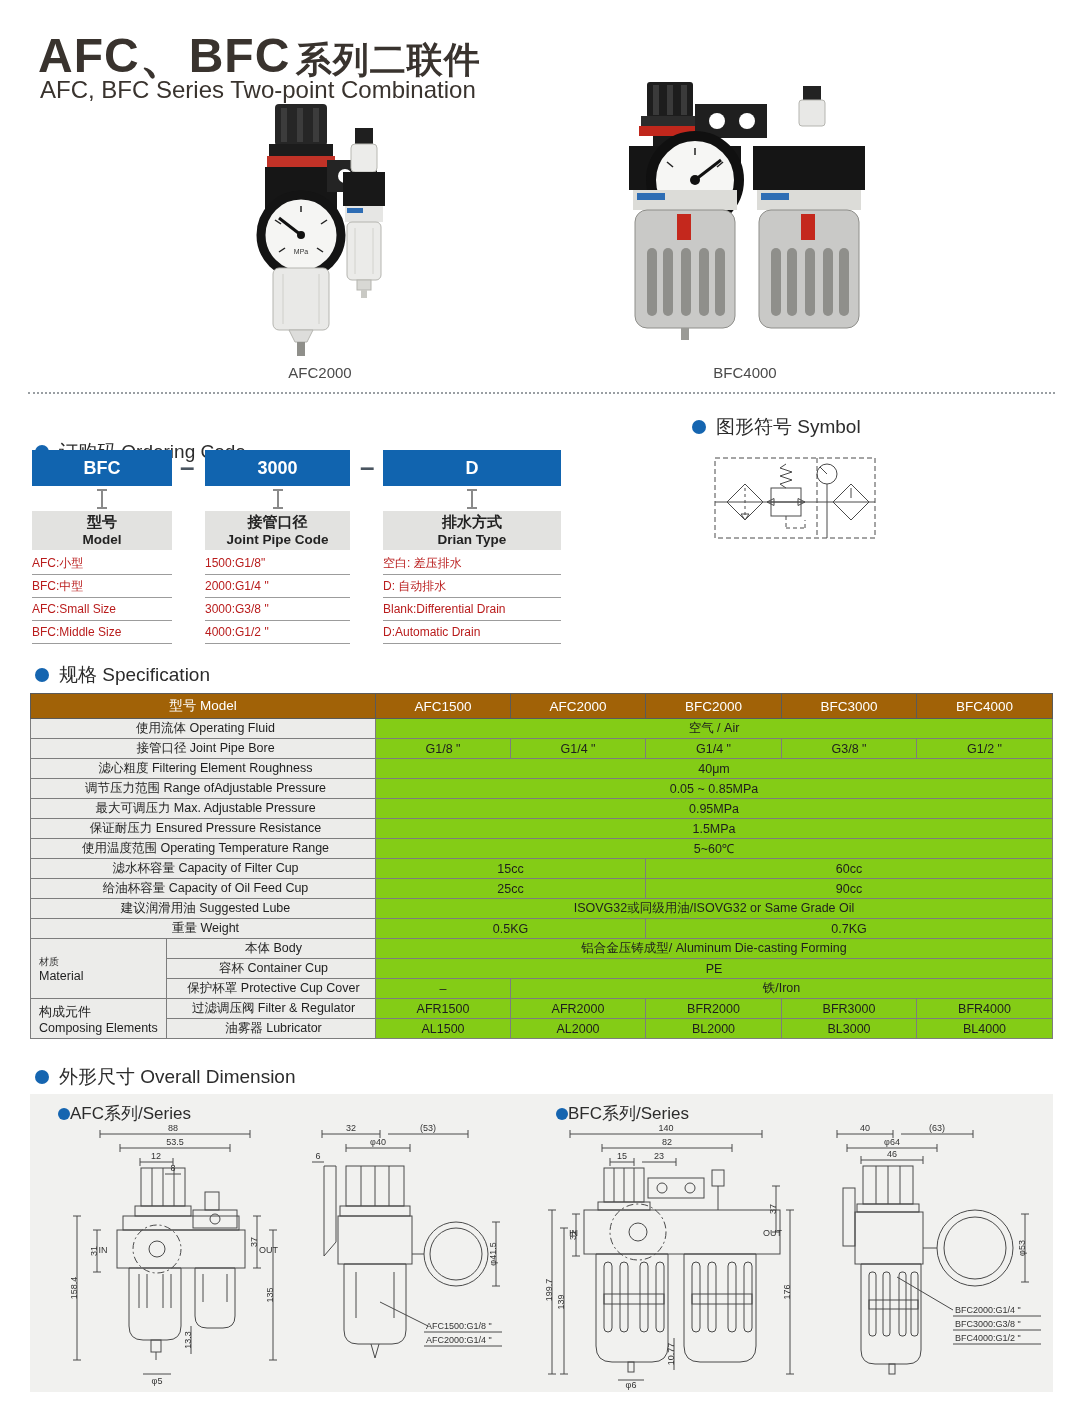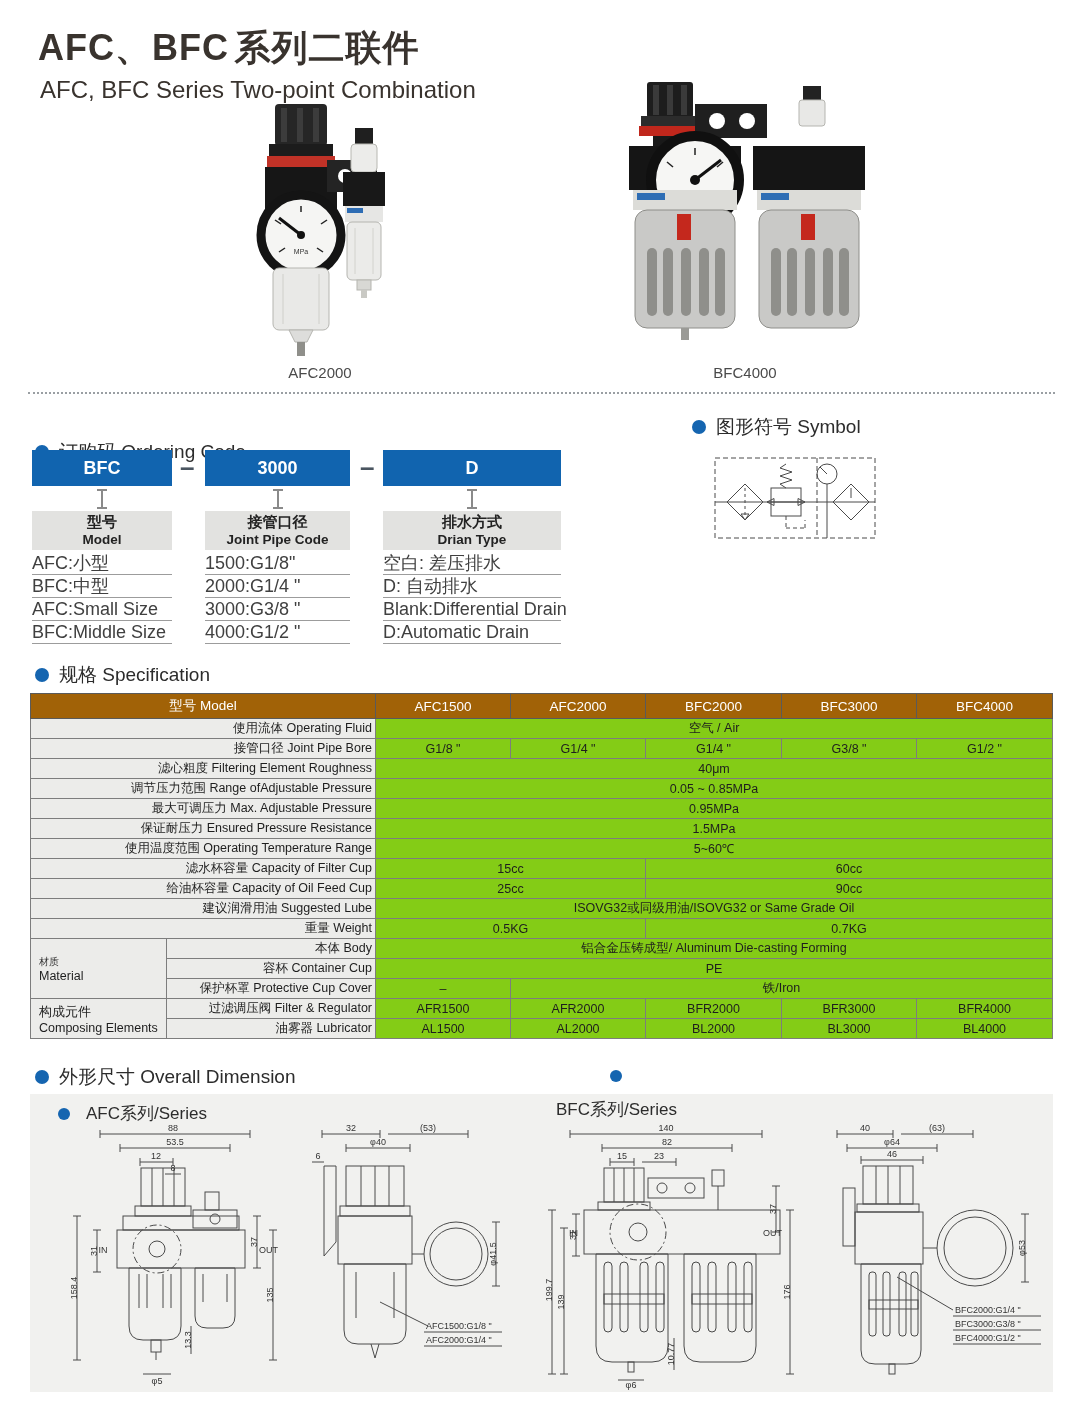--- a/index.html
+++ b/index.html
@@ -1,21 +1,21 @@
 <!DOCTYPE html>
 <html><head>
 <meta charset="utf-8">
 <style>
   * { margin:0; padding:0; box-sizing:border-box; }
   body { font-family:"Liberation Sans", sans-serif; background:#fff; }
   #page { position:relative; width:1083px; height:1403px; background:#fff; overflow:hidden; color:#2e2a27; }
 
   
   .title { position:absolute; left:38px; top:24px; font-weight:bold; color:#39332e; letter-spacing:1px; }
-  .title .latin { font-size:36px;margin-top:12px; }
+  .title .latin { font-size:48px;margin-top:12px; }
   .title .cjk { font-size:36px; }
   .subtitle { position:absolute; left:40px; top:76px; font-size:24px; color:#39332e; }
 
   
   .photo { position:absolute; }
   .caption { position:absolute; top:364px; font-size:15px; color:#4a4a4a; text-align:center; }
   .cap-left { left:215px; width:210px; }
   .cap-right { left:595px; width:300px; }
 
   .dotsep { position:absolute; left:28px; top:392px; width:1027px; border-top:2px dotted #9a9fa3; }
@@ -28,38 +28,38 @@
   
   .ord-col { position:absolute; top:450px; }
   .blue-box { background:#1164af; color:#fff; font-weight:bold; font-size:18px; text-align:center; line-height:36px; height:36px; }
   .ord-dash { position:absolute; top:452px; font-size:26px; font-weight:bold; color:#4a5560; }
   .tick { width:10px; height:20px; margin:3px auto 2px auto; border-top:2px solid #8a8a8a; border-bottom:2px solid #8a8a8a; position:relative; }
   .tick::after { content:""; position:absolute; left:4px; top:0; bottom:0; width:2px; background:#8a8a8a; }
   .gray-box { background:#e2e2e0; text-align:center; padding:2px 0 3px 0; }
   .gray-box .cn { font-size:15px; font-weight:bold; color:#222; }
   .gray-box .en { font-size:13.5px; font-weight:bold; color:#222; }
   .ord-items { margin-top:2px; }
-  .ord-item { font-size:18px; color:#404040; height:23px; line-height:22px; border-bottom:1px solid #9c9c9c; white-space:nowrap; }
+  .ord-item { font-size:12px; color:#b91c1c; height:23px; line-height:22px; border-bottom:1px solid #9c9c9c; white-space:nowrap; }
 
   
   .symbol-box { position:absolute; left:713px; top:452px; }
 
   
   table.spec { position:absolute; left:30px; top:693px; width:1022px; border-collapse:collapse; table-layout:fixed; }
   table.spec td { border:1px solid #7d7d7d; font-size:12.5px; color:#1e1e1e; height:20px; text-align:center; padding:0 3px; background:#84cc16; overflow:hidden; white-space:nowrap; }
   table.spec tr.th td { background:#a16207; color:#fff; font-size:13.5px; height:25px; border-color:#5a5a5a; }
-  table.spec td.lbl { background:#ececea; text-align:right; padding-left:8px; }
+  table.spec td.lbl { background:#ececea; text-align:center; padding-left:8px; }
   table.spec td.grp { background:#ececea; text-align:left; padding-left:8px; vertical-align:middle; }
   .grp-cn-sm { font-size:10px; color:#333; }
   .grp-cn { font-size:13px; color:#1e1e1e; }
   .grp-en { font-size:12.5px; color:#1e1e1e; }
 
   
   .dim-panel { position:absolute; left:30px; top:1094px; width:1023px; height:298px; background:#f1f1ef; }
-  .subsect { position:absolute; display:flex; align-items:center; gap:16px; }
+  .subsect { position:absolute; display:flex; align-items:center; gap:0; }
   .subsect .bullet { width:12px; height:12px; }
   .subsect-label { font-size:17px; color:#2c2c2c; }
   svg text { font-family:"Liberation Sans", sans-serif; }
   .tech line, .tech path, .tech rect, .tech circle, .tech polyline, .tech polygon { stroke:#4a4a4a; fill:none; stroke-width:1; }
   .tech .txt { fill:#333; stroke:none; font-size:9px; }
 </style>
 </head>
 <body>
 
 <div id="page">
@@ -356,21 +356,21 @@
   <div class="sect" style="left:35px; top:1064px;">
     <span class="bullet"></span>
     <span class="sect-label">外形尺寸 Overall Dimension</span>
   </div>
   <div class="dim-panel"></div>
 
   <div class="subsect" style="left:58px; top:1102px;">
     <span class="bullet"></span>
     <span class="subsect-label">AFC系列/Series</span>
   </div>
-  <div class="subsect" style="left:556px; top:1070px;flex-direction:column;">
+  <div class="subsect" style="left:556px; top:1102px;">
     <span class="bullet"></span>
     <span class="subsect-label">BFC系列/Series</span>
   </div>
 
   <svg class="tech" style="position:absolute; left:45px; top:1122px;" width="250" height="265" viewBox="0 0 250 265">
     <line x1="55" y1="12" x2="205" y2="12"></line>
       <line x1="55" y1="8" x2="55" y2="16"></line>
       <line x1="205" y1="8" x2="205" y2="16"></line>
     <line x1="75" y1="26" x2="185" y2="26"></line>
       <line x1="75" y1="22" x2="75" y2="30"></line>

